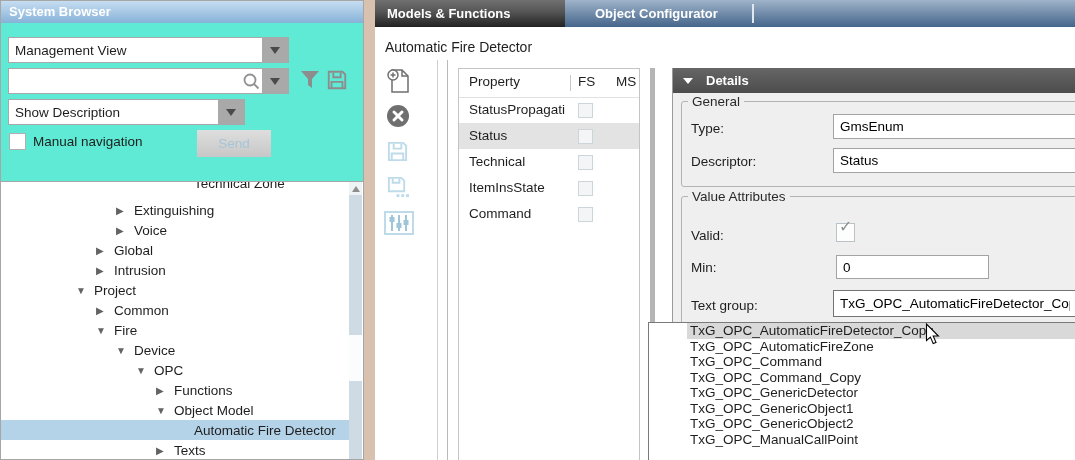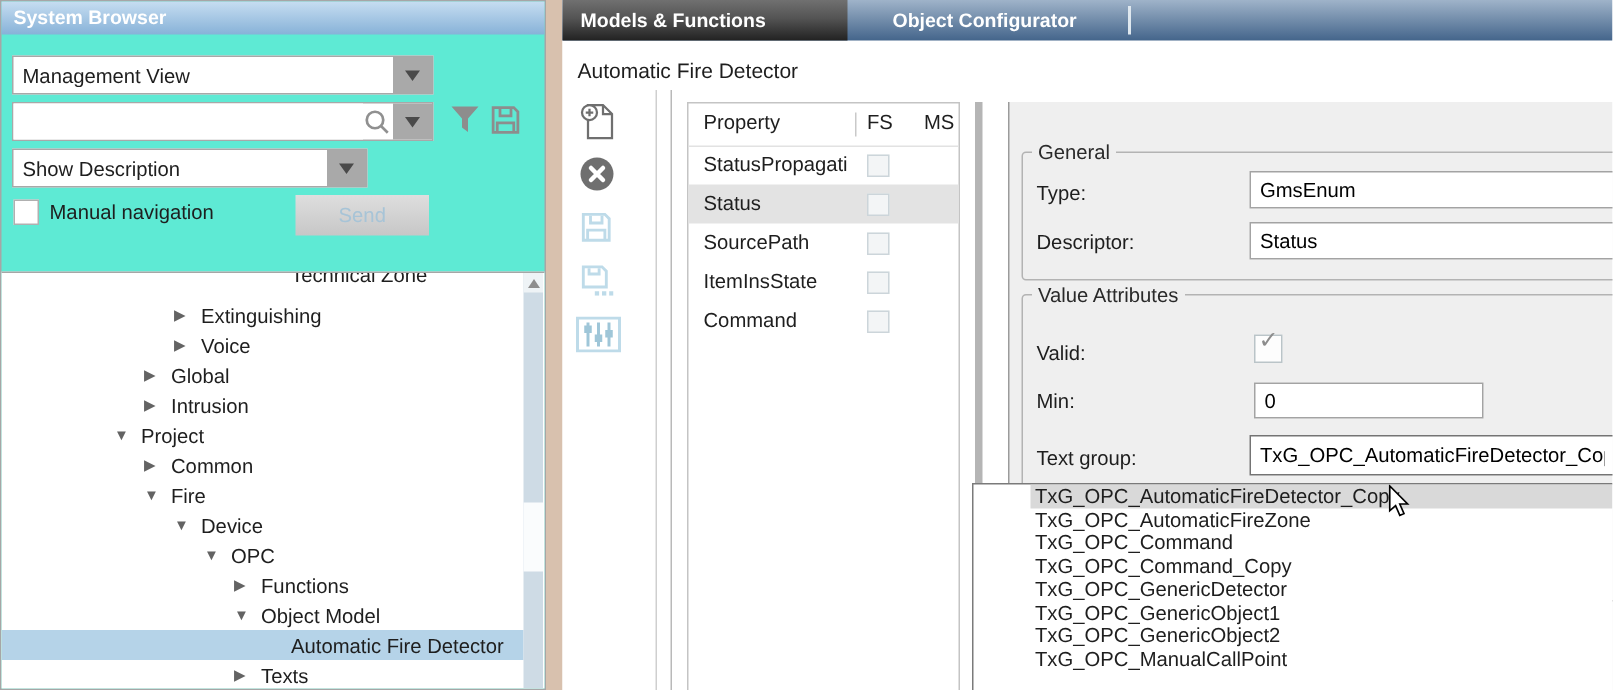--- a/index.html
+++ b/index.html
@@ -18,21 +18,21 @@
   .combo-btn{width:26px;height:100%;background:#a9a9a9;display:flex;align-items:center;justify-content:center;flex:none}
   .tri-down{width:0;height:0;border-left:5px solid transparent;border-right:5px solid transparent;border-top:7px solid #4a4a4a}
   #combo-view{left:7px;top:36px;width:281px}
   #search-box{left:7px;top:67px;width:281px}
   #combo-desc{left:7px;top:98px;width:237px}
   #search-box input{flex:1;border:none;outline:none;height:22px;padding-left:6px;font:inherit;min-width:0}
   #filter-icon{position:absolute;left:299px;top:69px}
   #savefilter-icon{position:absolute;left:325px;top:68px}
   #manual-cb{position:absolute;left:8px;top:132px;width:15px;height:15px;background:#fff;border:1px solid #b0b0b0}
   #manual-label{position:absolute;left:32px;top:133px}
-  #send-btn{position:absolute;left:196px;top:129px;width:89px;height:27px;
+  #send-btn{position:absolute;left:196px;top:129px;width:74px;height:27px;
             background:linear-gradient(#dedede,#c7c7c7);color:#a7c4d7;text-align:center;line-height:27px}
   #tree{position:absolute;left:0;top:180px;right:0;bottom:0;border-top:1px solid #a6a6a6;overflow:hidden;background:#fff}
   .trow{position:absolute;left:0;right:14px;height:20px;display:flex;align-items:center;white-space:nowrap}
   .trow.sel{background:#b5d3e8}
   .tpad{flex:none;display:inline-block}
   .tarrow{flex:none;width:18px;font-size:10px;color:#636363}
   #tree-scroll{position:absolute;right:1px;top:0;width:13px;bottom:0;background:#cedbe5}
   #tree-scroll .up{position:absolute;top:0;left:0;right:0;height:13px;background:#eef3f6;display:flex;align-items:center;justify-content:center}
   .tri-up{width:0;height:0;border-left:4px solid transparent;border-right:4px solid transparent;border-bottom:6px solid #8e8e8e}
   #tree-scroll .thumb{position:absolute;left:0;right:0;top:153px;height:46px;background:#fafcfd}
@@ -272,36 +272,40 @@
     <div id="grid-rows">
         <div class="grow" style="top: 0px; text-decoration: underline;">
           <span class="gname">StatusPropagati</span>
           <span class="gcb"></span>
         </div>
         <div class="grow sel" style="top: 26px;">
           <span class="gname">Status</span>
           <span class="gcb"></span>
         </div>
         <div class="grow" style="top: 52px;">
-          <span class="gname">SourcePath</span>
+          <span class="gname">Technical</span>
           <span class="gcb"></span>
         </div>
         <div class="grow" style="top: 78px;">
           <span class="gname">ItemInsState</span>
           <span class="gcb"></span>
         </div>
         <div class="grow" style="top: 104px;">
           <span class="gname">Command</span>
           <span class="gcb"></span>
         </div>
       </div>
   </div>
   <div id="grid-scroll"></div>
 
   <div id="details">
+    <div id="det-head">
+      <span class="det-tri"></span>
+      <span class="det-title">Details</span>
+    </div>
     <fieldset class="fs" id="fs-general">
       <legend>General</legend>
     </fieldset>
     <span class="det-label" id="lbl-type">Type:</span>
     <input class="det-input" id="inp-type" value="GmsEnum" style="">
     <span class="det-label" id="lbl-desc">Descriptor:</span>
     <input class="det-input" id="inp-desc" value="Status" style="">
 
     <fieldset class="fs" id="fs-va">
       <legend>Value Attributes</legend>

